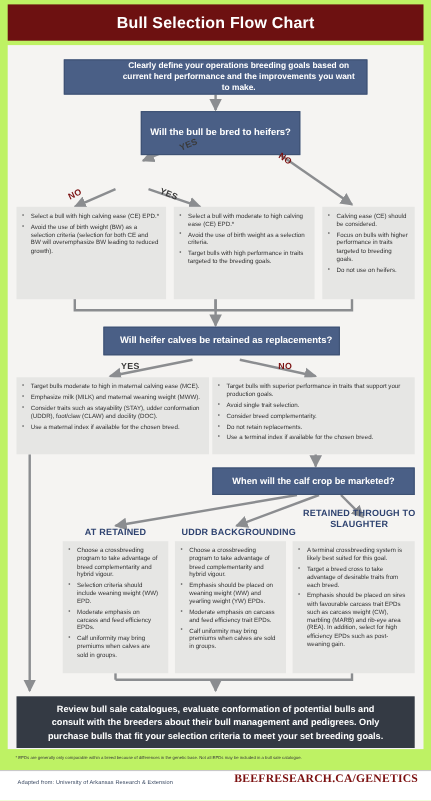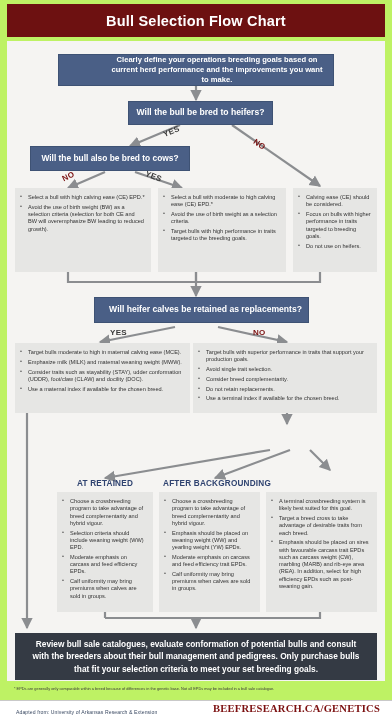--- a/index.html
+++ b/index.html
@@ -61,21 +61,21 @@
   .no  { color: #7a0f0f; }
 
   
   .wires { position: absolute; left: 0; top: 0; width: 392px; height: 728px; pointer-events: none; }
 
   
   .finalbar {
     position: absolute; left: 15px; top: 633px; width: 362px; height: 47px;
     background: #343a44; color: #ffffff; font-weight: bold;
     display: flex; align-items: center; justify-content: center; text-align: center;
-    font-size: 8.3px; line-height: 1.5; padding: 3px 12px;
+    font-size: 8.3px; line-height: 1.5; padding: 3px 28px;
   }
 
   
   .footnote {
     position: absolute; left: 14px; top: 686px; width: 366px;
     font-size: 3.9px; color: #3a3a3a; line-height: 1.3;
   }
 
   
   .bottomstrip {
@@ -142,29 +142,26 @@
       <path d="M68,268 L68,282 L320,282 L320,268"></path>
       <path d="M196,268 L196,282"></path>
       <path d="M105,618 L105,612 M105,618 L320,618 L320,612 M196,618 L196,622"></path>
     </g>
   </svg>
 
   <div class="blue" style="left:58px; top:54px; width:276px; height:32px; font-size:7.6px;padding-left:48px;">
     <span>Clearly define your operations breeding goals based on current herd performance and the improvements you want to make.</span>
   </div>
 
-  <div class="blue" style="left:128px; top:101px; width:145px; height:24px; font-size:8.6px;">
+  <div class="blue" style="left:128px; top:101px; width:145px; height:40px; font-size:8.6px;">
     <span>Will the bull be bred to heifers?</span>
   </div>
   <span class="yn yes" style="left:163px; top:127px; transform:rotate(-22deg);">YES</span>
   <span class="yn no" style="left:253px; top:140px; transform:rotate(34deg);">NO</span>
 
-  <div class="blue" style="left:30px; top:146px; width:160px; height:25px; font-size:8.4px;">
-    <span>Will the bull also be bred to cows?</span>
-  </div>
   <span class="yn no" style="left:62px; top:172px; transform:rotate(-26deg);">NO</span>
   <span class="yn yes" style="left:145px; top:172px; transform:rotate(22deg);">YES</span>
 
   <div class="grey" style="left:15px; top:188px; width:136px; height:84px; font-size:5.6px;">
     <ul>
       <li>Select a bull with high calving ease (CE) EPD.*</li>
       <li>Avoid the use of birth weight (BW) as a selection criteria (selection for both CE and BW will overemphasize BW leading to reduced growth).</li>
     </ul>
   </div>
 
@@ -202,23 +199,27 @@
   <div class="grey" style="left:193px; top:343px; width:184px; height:70px; font-size:5.6px;">
     <ul>
       <li>Target bulls with superior performance in traits that support your production goals.</li>
       <li>Avoid single trait selection.</li>
       <li>Consider breed complementarity.</li>
       <li>Do not retain replacements.</li>
       <li>Use a terminal index if available for the chosen breed.</li>
     </ul>
   </div>
 
+  <div class="blue" style="left:193px; top:425px; width:184px; height:25px; font-size:8.4px;">
+    <span>When will the calf crop be marketed?</span>
+  </div>
 
   <div class="colhead" style="left:47px; top:479px; width:116px; font-size:8.2px;">AT RETAINED</div>
-  <div class="colhead" style="left:156px; top:479px; width:122px; font-size:8.2px;">AFTER BACKGROUNDING</div>
+  <div class="colhead" style="left:156px; top:479px; width:122px; font-size:8.2px;">UDDR BACKGROUNDING</div>
+  <div class="colhead" style="left:273px; top:462px; width:107px; font-size:8.2px;">RETAINED THROUGH TO SLAUGHTER</div>
 
   <div class="grey" style="left:57px; top:492px; width:96px; height:120px; font-size:5.6px;">
     <ul>
       <li>Choose a crossbreeding program to take advantage of breed complementarity and hybrid vigour.</li>
       <li>Selection criteria should include weaning weight (WW) EPD.</li>
       <li>Moderate emphasis on carcass and feed efficiency EPDs.</li>
       <li>Calf uniformity may bring premiums when calves are sold in groups.</li>
     </ul>
   </div>
 

